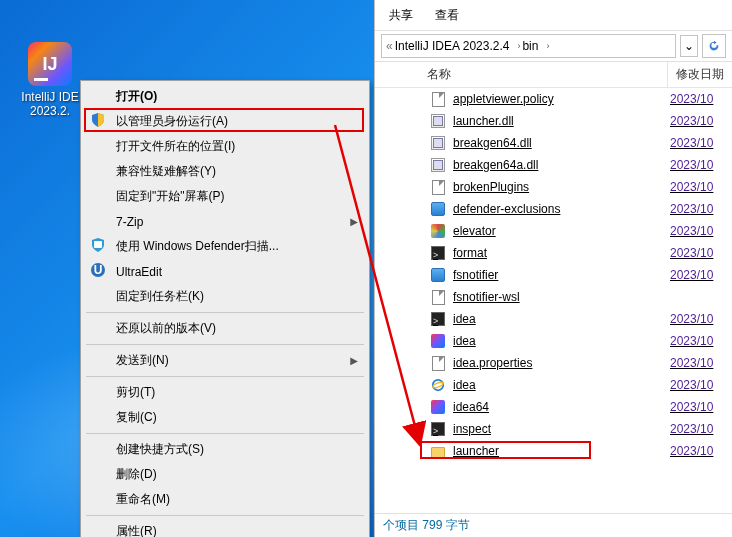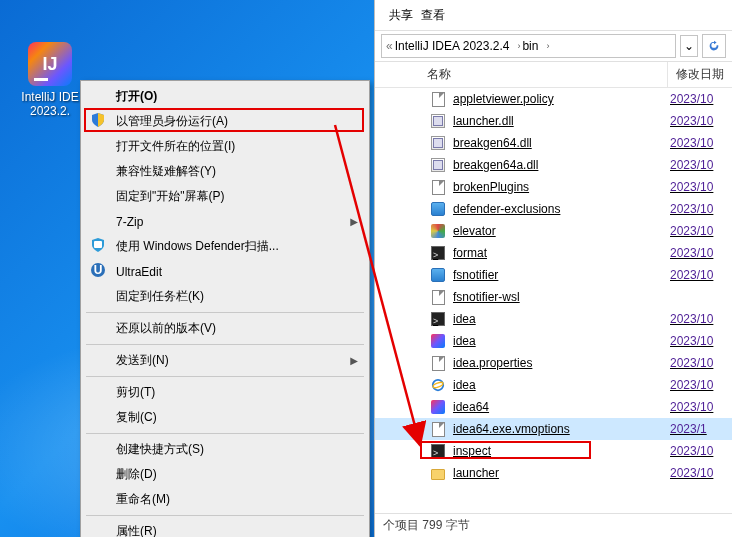--- a/index.html
+++ b/index.html
@@ -48,21 +48,21 @@
   .redbox2 { position:absolute; left:420px; top:441px; width:171px; height:18px; border:2px solid #e40000; pointer-events:none; }
 
   
   svg.bigarrow { position:absolute; left:300px; top:100px; pointer-events:none; }
 
   
   .explorer {
     position:absolute; left:374px; top:0; width:358px; height:537px;
     background:#fff; border-left:1px solid #bdbdbd;
   }
-  .exp-top { height:30px; background:#fff; display:flex; align-items:center; padding:0 14px; gap:8px; }
+  .exp-top { height:30px; background:#fff; display:flex; align-items:center; padding:0 14px; gap:22px; }
   .exp-top span { font-size:12px; }
   
   .exp-addr {
     height:32px; border-top:1px solid #e0e0e0; border-bottom:1px solid #e0e0e0;
     display:flex; align-items:center; padding:0 6px; gap:4px; background:#fff;
   }
   .addr-box {
     flex:1; height:24px; border:1px solid #c4c4c4; display:flex; align-items:center;
     padding:0 4px; gap:2px; font-size:12px; background:#fff;
   }
@@ -85,21 +85,21 @@
   }
   .file-row.sel { background:#cde8ff; }
   .file-row .pad { width:54px; }
   .file-row .fico { width:18px; height:16px; margin-right:6px; display:flex; align-items:center; justify-content:center; }
   .file-row .fname { flex:1; white-space:nowrap; overflow:hidden; }
   .file-row .fdate { width:64px; color:#4c1d95; padding-left:2px; }
   
   .exp-status {
     position:absolute; left:0; bottom:0; right:0; height:24px;
     border-top:1px solid #e0e0e0; display:flex; align-items:center;
-    padding:0 8px; font-size:12px; color:#404040; background:#fff;
+    padding:0 8px; font-size:12px; color:#0369a1; background:#fff;
   }
 
   
   .i-page { width:13px; height:15px; border:1px solid #888; background:#fff; position:relative; }
   .i-page::after { content:""; position:absolute; right:-1px; top:-1px; border:3px solid transparent; border-left-color:#888; border-top-color:#888; }
   .i-dll { width:14px; height:14px; background:linear-gradient(#fff,#e8e8e8); border:1px solid #999; display:flex; align-items:center; justify-content:center; }
   .i-dll::after { content:""; width:8px; height:8px; border:1px solid #7a7aaa; background:#dde; }
   .i-app { width:14px; height:14px; background:linear-gradient(#5ab0ee,#2a80d0); border:1px solid #2a70b8; border-radius:2px; }
   .i-ij { width:14px; height:14px; background:linear-gradient(135deg,#fe315d,#6b57ff,#087cfa); border-radius:2px; }
   .i-ie { width:14px; height:14px; }
@@ -354,28 +354,20 @@
         <div class="fdate">2023/10</div>
       </div>
       <div class="file-row">
         <div class="pad"></div>
         <div class="fico">
           <div class="i-ij"></div>
         </div>
         <div class="fname">idea64</div>
         <div class="fdate">2023/10</div>
       </div>
-      <div class="file-row sel">
-        <div class="pad"></div>
-        <div class="fico">
-          <div class="i-page"></div>
-        </div>
-        <div class="fname">idea64.exe.vmoptions</div>
-        <div class="fdate">2023/1</div>
-      </div>
       <div class="file-row">
         <div class="pad"></div>
         <div class="fico">
           <div class="i-cmd"></div>
         </div>
         <div class="fname">inspect</div>
         <div class="fdate">2023/10</div>
       </div>
       <div class="file-row">
         <div class="pad"></div>

